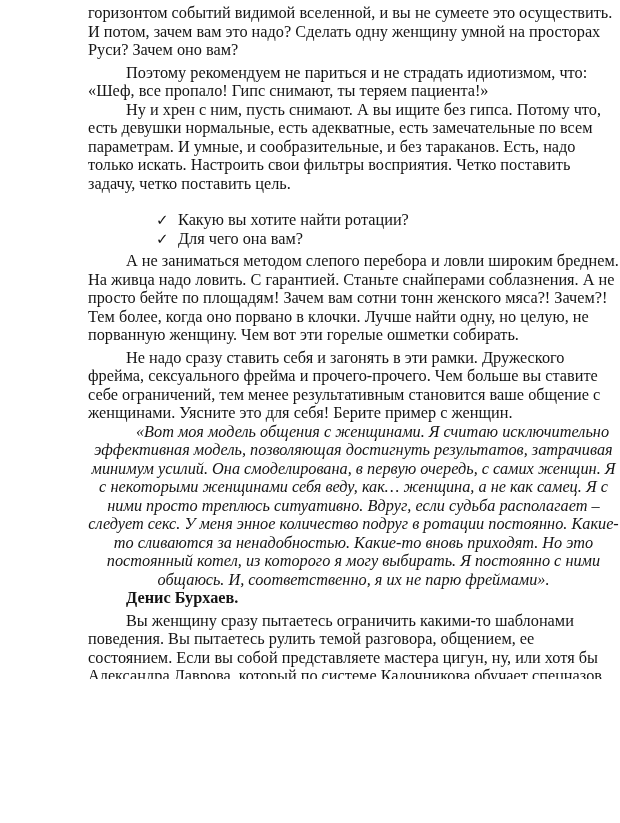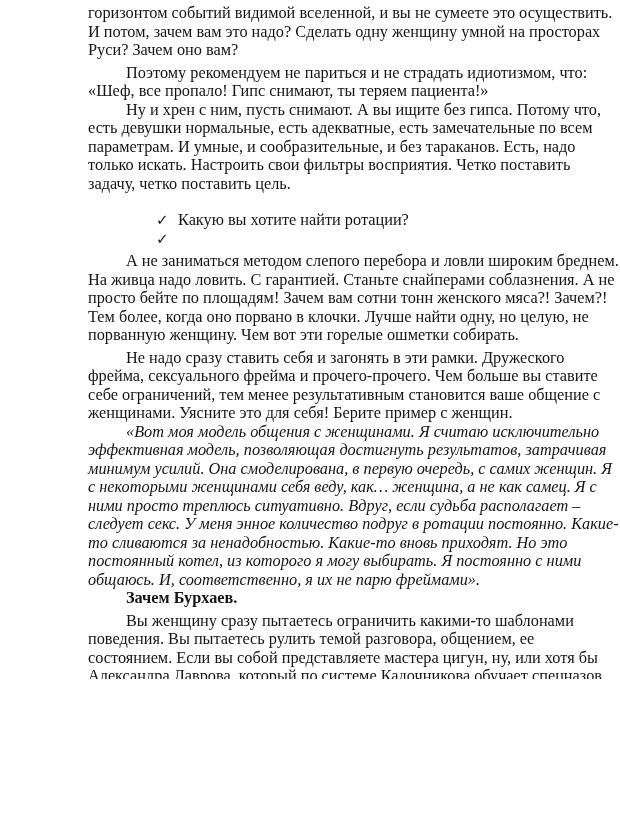--- a/index.html
+++ b/index.html
@@ -22,21 +22,21 @@
     width: 531px;
     font-size: 16.3px;
     line-height: 18.5px;
     color: #141414;
     text-align: left;
   }
   .para { margin: 0; }
   .indent { text-indent: 38px; }
   .gap { margin-top: 4px; font-family: Liberation Serif, serif; }
   .bold { font-weight: bold; }
-  .italic { font-style: italic; }
+  .italic { font-style: italic; text-align: center; }
   .checklist {
     margin: 18px 0 0 68px;
     padding: 0;
   }
   .check-item {
     display: flex;
     align-items: baseline;
     margin: 0;
   }
   .check-mark {
@@ -88,31 +88,32 @@
 
     <p class="para indent">Ну и хрен с ним, пусть снимают. А вы ищите без гипса. Потому что, есть девушки нормальные, есть адекватные, есть замечательные по всем параметрам. И умные, и сообразительные, и без тараканов. Есть, надо только искать. Настроить свои фильтры восприятия. Четко поставить задачу, четко поставить цель.</p>
 
     <div class="checklist">
       <div class="check-item">
         <span class="check-mark">✓</span>
         <span>Какую вы хотите найти ротации?</span>
       </div>
       <div class="check-item">
         <span class="check-mark">✓</span>
+        <span>Для чего она вам?</span>
       </div>
     </div>
 
     <p class="para indent gap">А не заниматься методом слепого перебора и ловли широким бреднем. На живца надо ловить. С гарантией. Станьте снайперами соблазнения. А не просто бейте по площадям! Зачем вам сотни тонн женского мяса?! Зачем?! Тем более, когда оно порвано в клочки. Лучше найти одну, но целую, не порванную женщину. Чем вот эти горелые ошметки собирать.</p>
 
 
     <p class="para indent gap">Не надо сразу ставить себя и загонять в эти рамки. Дружеского фрейма, сексуального фрейма и прочего-прочего. Чем больше вы ставите себе ограничений, тем менее результативным становится ваше общение с женщинами. Уясните это для себя! Берите пример с женщин.</p>
 
     <p class="para indent italic">«Вот моя модель общения с женщинами. Я считаю исключительно эффективная модель, позволяющая достигнуть результатов, затрачивая минимум усилий. Она смоделирована, в первую очередь, с самих женщин. Я с некоторыми женщинами себя веду, как… женщина, а не как самец. Я с ними просто треплюсь ситуативно. Вдруг, если судьба располагает – следует секс. У меня энное количество подруг в ротации постоянно. Какие-то сливаются за ненадобностью. Какие-то вновь приходят. Но это постоянный котел, из которого я могу выбирать. Я постоянно с ними общаюсь. И, соответственно, я их не парю фреймами».</p>
 
-    <p class="para indent bold">Зачем Бурхаев.</p>
+    <p class="para indent bold">Денис Бурхаев.</p>
 
     <p class="para indent gap">Вы женщину сразу пытаетесь ограничить какими-то шаблонами поведения. Вы пытаетесь рулить темой разговора, общением, ее состоянием. Если вы собой представляете мастера цигун, ну, или хотя бы Александра Лаврова, который по системе Кадочникова обучает спецназов ГРУ</p>
 
   </div>
 
   <div class="page-number">195</div>
 
   <div class="footer-rule" style="background: rgb(154, 154, 154);"></div>
 
   <div class="footer-accent" style="background: rgb(74, 65, 102);"></div>

